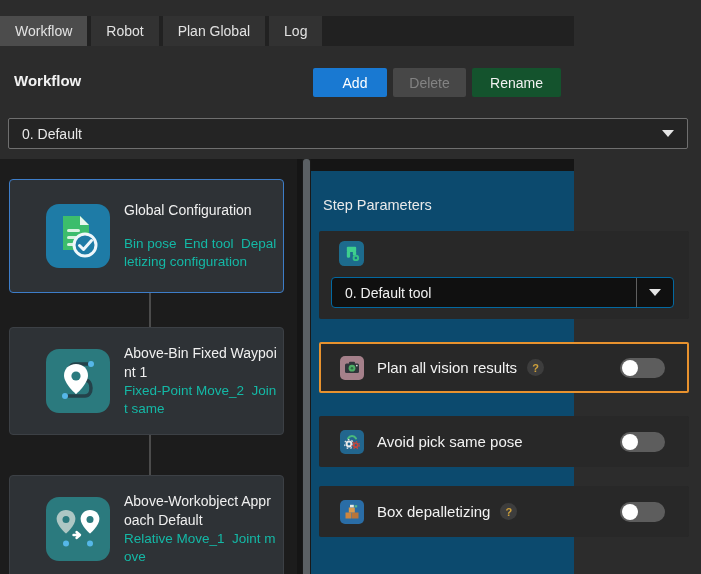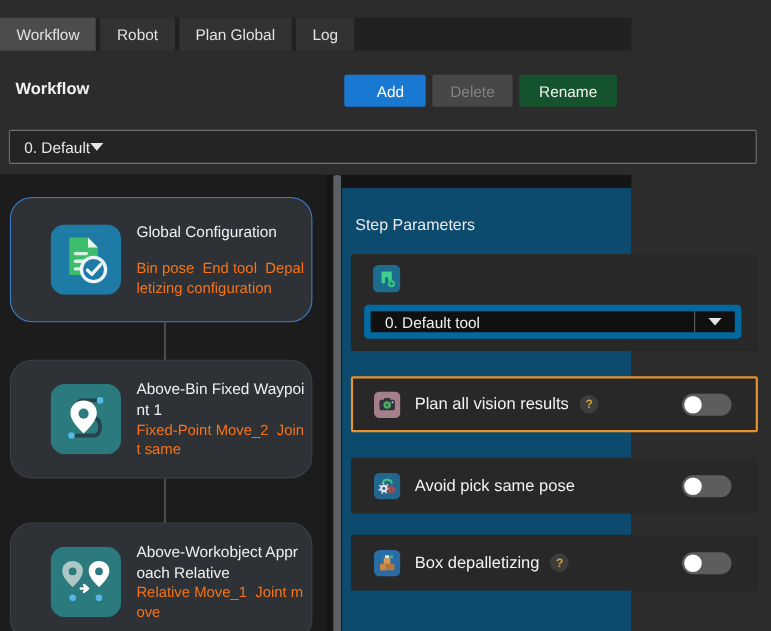--- a/index.html
+++ b/index.html
@@ -34,21 +34,21 @@
     font-family: "Liberation Sans", sans-serif; padding: 0 10px;
   }
   .btn.add { width: 74px; background: #1979d2; color: #ffffff; padding-left: 20px; }
   .btn.delete { width: 73px; background: #474747; color: #838383; }
   .btn.rename { width: 89px; background: #14532d; color: #f2f2f2; }
 
   
   .wf-combo {
     position: absolute; left: 8px; top: 102px; width: 680px; height: 31px;
     background: #242424; border: 1px solid #6f6f6f; border-radius: 2px;
-    display: flex; align-items: center; justify-content: flex-start;
+    display: flex; align-items: center; justify-content: space-between;
     padding: 0 13px; font-size: 14px; color: #e8e8e8;
   }
   .caret-down {
     width: 0; height: 0;
     border-left: 6px solid transparent; border-right: 6px solid transparent;
     border-top: 7px solid #e6e6e6;
   }
 
   
   .main { position: absolute; top: 143px; left: 0; right: 0; bottom: 0; background: #151515; }
@@ -60,48 +60,48 @@
     position: absolute; left: 1px; top: 0; bottom: 0; width: 7px;
     background: #5b6064; border-radius: 3px;
   }
 
   
   .connector { position: absolute; left: 149px; width: 2px; background: #4b4b4b; }
   .conn-1 { top: 134px; height: 35px; }
   .conn-2 { top: 276px; height: 41px; }
   .card {
     position: absolute; left: 9px; width: 275px;
-    background: #2e3236; border: 1px solid #3c4045; border-radius: 20px;
+    background: #2e3236; border: 1px solid #3c4045; border-radius: 4px;
     display: flex; align-items: center; padding-left: 36px;
   }
   .card.selected { border: 1.5px solid #3d7dc8; }
   .card-1 { top: 20px; height: 114px; }
   .card-2 { top: 168px; height: 108px; }
   .card-3 { top: 316px; height: 108px; }
   .card .icon64 { width: 64px; height: 64px; flex: 0 0 64px; }
   .card .text { margin-left: 14px; width: 153px; }
   .card .title {
     font-size: 14px; color: #f0f0f0; line-height: 19px;
     white-space: pre-wrap; word-break: break-all;
   }
   .card-1 .title { margin-bottom: 15px; }
   .card .subtitle {
-    font-size: 13.5px; color: #f97316; line-height: 18px;
+    font-size: 13.5px; color: #14b8a6; line-height: 18px;
     white-space: pre-wrap; word-break: break-all;
   }
 
   
   .right-panel { position: absolute; left: 311px; right: 0; top: 12px; bottom: 0; background: #0c4a6e; }
   .rp-title { position: absolute; left: 12px; top: 26px; font-size: 14.5px; color: #eaeaea; }
   .block { position: absolute; left: 8px; width: 370px; background: #282828; border-radius: 2px; }
   .tool-block { top: 60px; height: 88px; }
   .tool-block .icon24 { position: absolute; left: 20px; top: 10px; width: 25px; height: 25px; }
   .tool-combo {
     position: absolute; left: 12px; top: 46px; width: 343px; height: 31px;
-    background: #101010; border: 6px solid #0369a1; border-radius: 4px;
+    background: #101010; border: 1px solid #0369a1; border-radius: 4px;
     display: flex; align-items: center; padding-left: 13px;
     font-size: 14px; color: #f0f0f0;
   }
   .tool-combo .caret-box {
     position: absolute; right: 0; top: 0; bottom: 0; width: 37px;
     border-left: 1px solid #5f5f5f; display: flex; align-items: center; justify-content: center;
   }
   .param-row {
     height: 51px; display: flex; align-items: center;
     border: 2px solid transparent; padding: 0 22px 0 19px;
@@ -189,21 +189,21 @@
           <rect width="64" height="64" rx="13" fill="#2b7a7e"></rect>
           <path d="M20 13 c-5.6 0 -9.4 4 -9.4 9 c0 6.5 9.4 14.6 9.4 14.6 s9.4 -8.1 9.4 -14.6 C29.4 17 25.6 13 20 13 z" fill="#aec7c4"></path>
           <circle cx="20" cy="22.5" r="3.5" fill="#2b7a7e"></circle>
           <path d="M44 13 c-5.6 0 -9.4 4 -9.4 9 c0 6.5 9.4 14.6 9.4 14.6 s9.4 -8.1 9.4 -14.6 C53.4 17 49.6 13 44 13 z" fill="#ffffff"></path>
           <circle cx="44" cy="22.5" r="3.5" fill="#2b7a7e"></circle>
           <path d="M27.5 38 h6 m-3 -3 l3.5 3 l-3.5 3" stroke="#ffffff" stroke-width="2.4" fill="none" stroke-linecap="round" stroke-linejoin="round"></path>
           <circle cx="20" cy="46.5" r="3" fill="#56b7e8"></circle>
           <circle cx="44" cy="46.5" r="3" fill="#56b7e8"></circle>
         </svg>
         <div class="text">
-          <div class="title">Above-Workobject Approach Relative</div>
+          <div class="title">Above-Workobject Approach Default</div>
           <div class="subtitle">Relative Move_1  Joint move</div>
         </div>
       </div>
     </div>
 
     <div class="scrollbar">
       <div class="thumb"></div>
     </div>
 
     <div class="right-panel">

